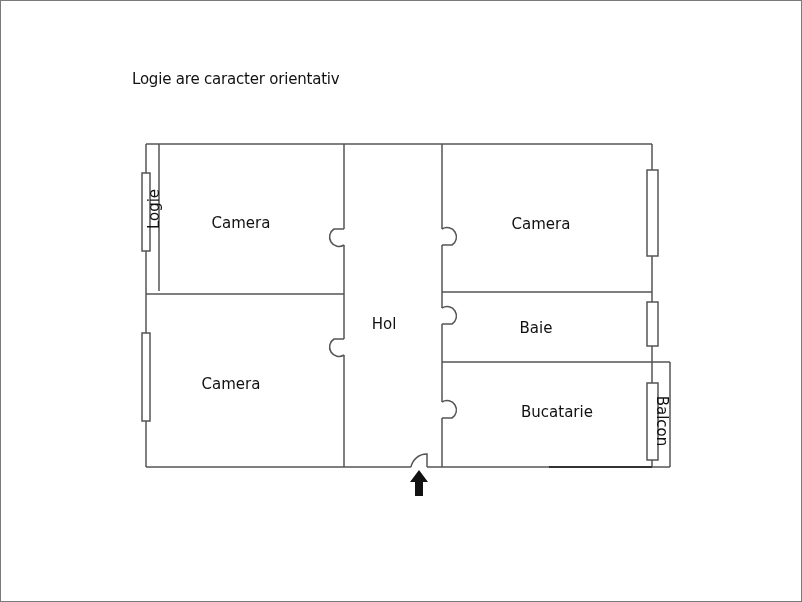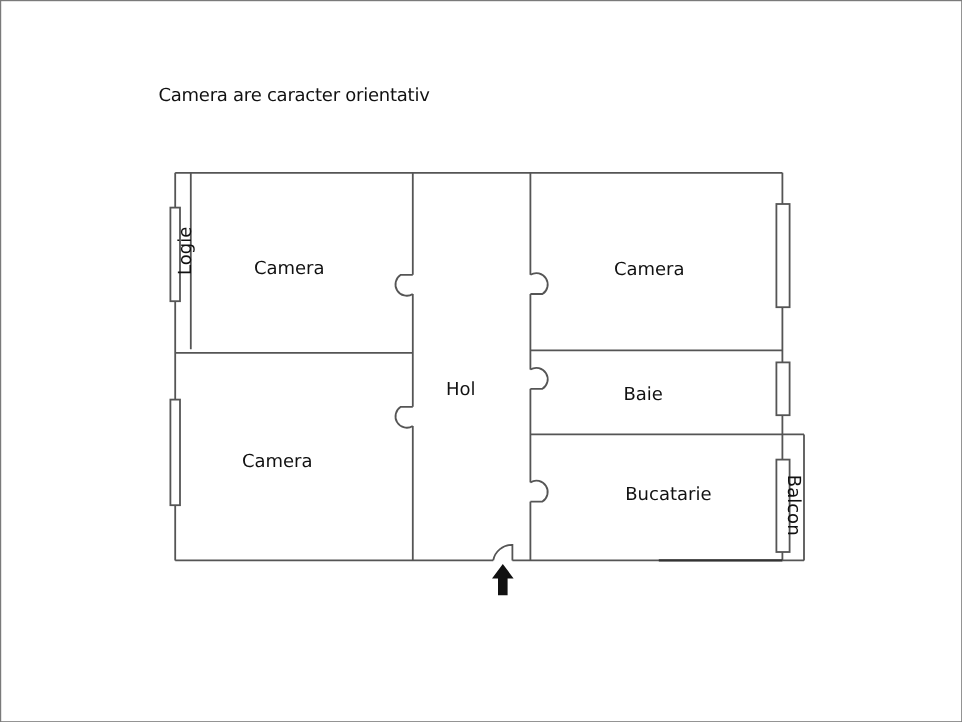--- a/index.html
+++ b/index.html
@@ -15,21 +15,21 @@
     font-family: "DejaVu Sans", sans-serif; font-size: 15px; color: #111;
     letter-spacing: -0.2px;
   }
   svg { position: absolute; left: 0; top: 0; }
   .lbl { font-family: "DejaVu Sans", sans-serif; font-size: 15px; fill: #111; }
 </style>
 </head>
 <body>
 
 <div id="frame">
-  <div id="note">Camera are caracter orientativ</div>
+  <div id="note">Logie are caracter orientativ</div>
 
   <svg width="802" height="602" viewBox="0 0 802 602">
     <g stroke="#555" stroke-width="1.5" fill="none">
 
       <line x1="145" y1="143" x2="651" y2="143"></line>
       <line x1="145" y1="143" x2="145" y2="466"></line>
       <line x1="145" y1="466" x2="410" y2="466"></line>
       <line x1="426" y1="466" x2="651" y2="466"></line>
       <line x1="651" y1="143" x2="651" y2="466"></line>
 

